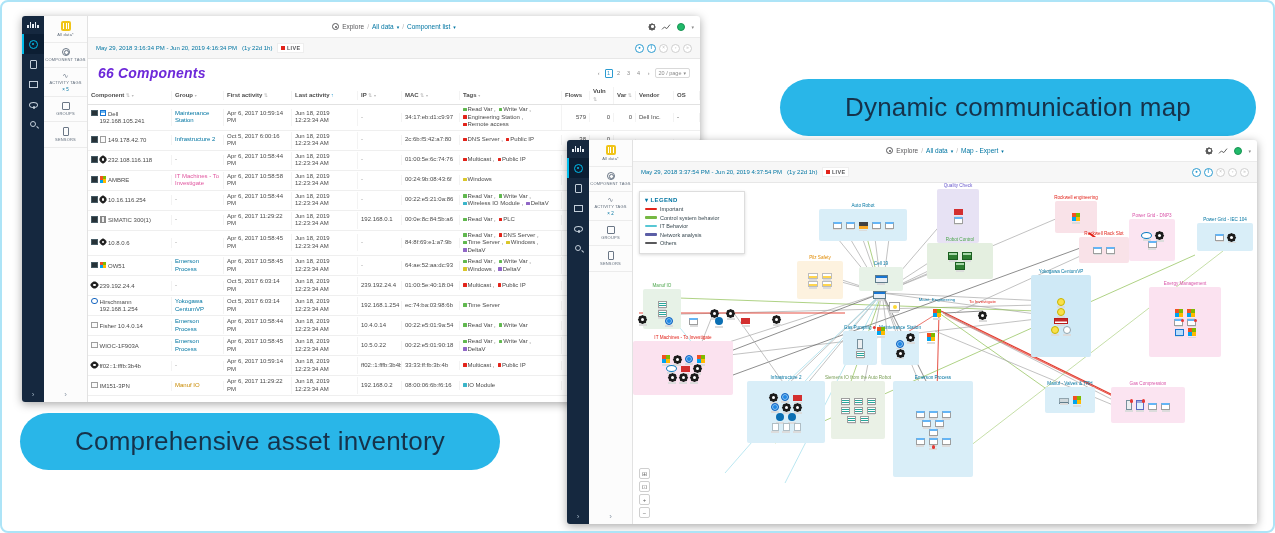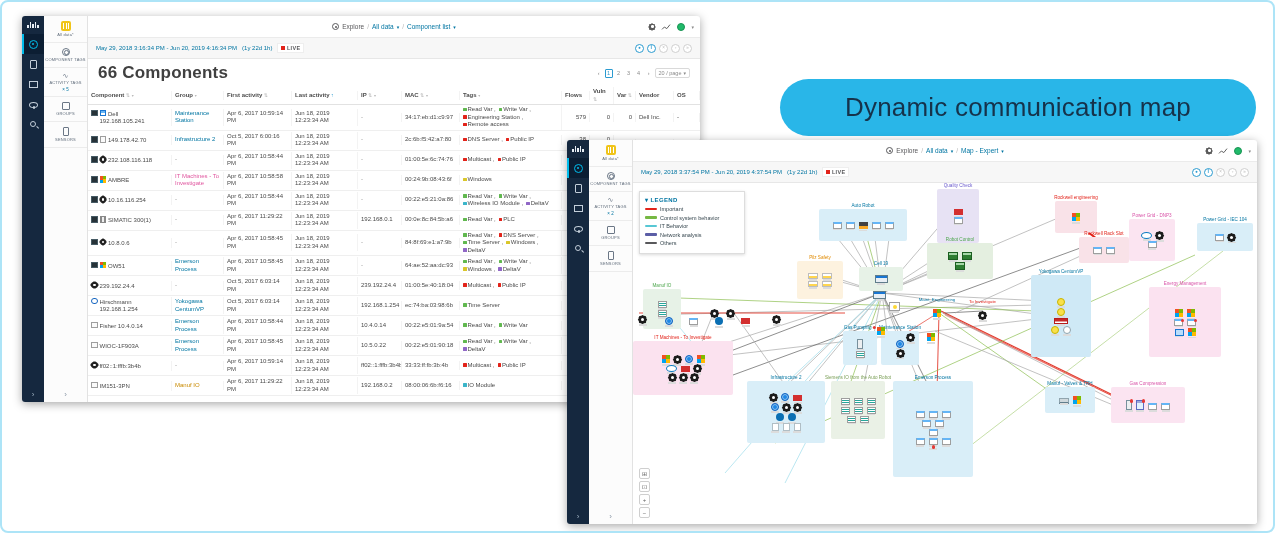--- a/index.html
+++ b/index.html
@@ -65,21 +65,21 @@
   .daterange{font-size:6px;color:#0175a2;}
   .duration{font-size:6px;color:#0175a2;}
   .live{display:flex;align-items:center;gap:2px;background:#fff;border:1px solid #eee;padding:1px 3px;}
   .live i{width:3.5px;height:3.5px;background:#e2231a;display:block;}
   .live span{font-size:5.5px;font-weight:bold;color:#58585b;letter-spacing:.3px;}
   .player{margin-left:auto;display:flex;gap:3px;align-items:center;}
   .pbtn{width:9px;height:9px;border-radius:50%;border:1px solid #cfcfcf;background:#fff;color:#bdbdbd;font-size:4.5px;display:flex;align-items:center;justify-content:center;line-height:1;}
   .pbtn.on{border-color:#2b9bd0;color:#2b9bd0;}
 
   .titlerow{height:28px;display:flex;align-items:center;padding:0 10px;flex-shrink:0;}
-  .page-title{font-size:17px;color:#404040;font-weight:bold;letter-spacing:.2px;}
+  .page-title{font-size:14px;color:#6d28d9;font-weight:bold;letter-spacing:.2px;font-style:italic;}
   .pager{margin-left:auto;display:flex;align-items:center;gap:2px;font-size:5.5px;color:#8a8a8a;}
   .pg{min-width:8px;height:9px;display:flex;align-items:center;justify-content:center;padding:0 1px;border-radius:1px;}
   .pg.active{border:1px solid #2b9bd0;color:#2b9bd0;}
   .ppsel{border:1px solid #d9d9d9;border-radius:2px;background:#fff;color:#8a8a8a;font-size:5.5px;padding:1px 3px;display:flex;gap:2px;align-items:center;}
 
   
   .table{flex:1;overflow:hidden;font-size:6px;color:#4a4a4a;}
   .trow{display:grid;grid-template-columns:84px 52px 68px 66px 44px 58px 102px 28px 24px 22px 38px 26px;border-bottom:1px solid #efefef;align-items:center;min-height:20px;}
   .trow.thead{background:#fff;border-bottom:1px solid #e2e2e2;color:#4c4c4c;font-weight:bold;min-height:17px;}
   .td{padding:1px 3px;border-right:1px solid #f3f3f3;overflow:hidden;line-height:1.25;}
@@ -468,20 +468,23 @@
             <div class="td"></div>
             <div class="td"></div>
           </div>
           <div class="trow"></div>
         </div>
     </div>
   </div>
 
   <div class="pill pill-map">
       <span>Dynamic communication map</span>
+    </div>
+  <div class="pill pill-inv">
+      <span>Comprehensive asset inventory</span>
     </div>
 
   <div class="window win-b">
     <aside class="navrail">
         <div class="logo">
           <i style="height: 3px;"></i>
           <i style="height: 6px;"></i>
           <i style="height: 4px;"></i>
           <i style="height: 6px;"></i>
           <i style="height: 3px;"></i>

